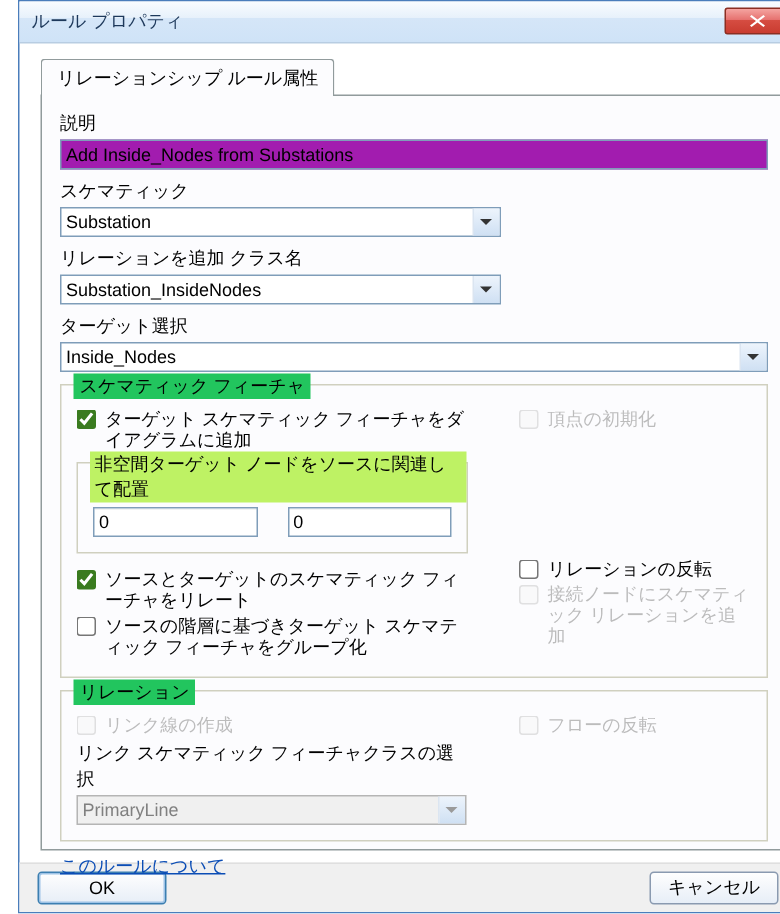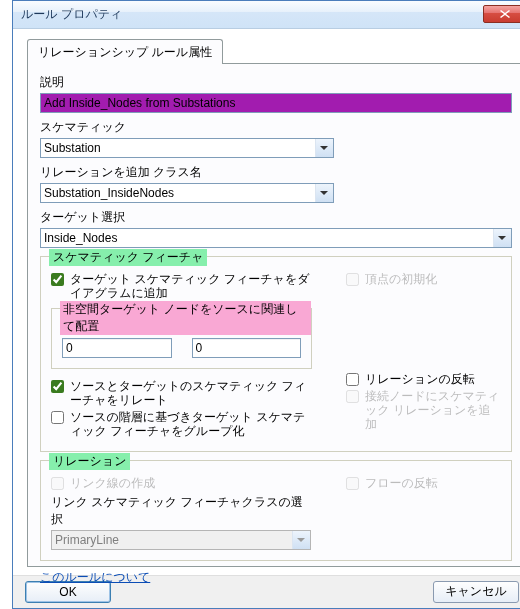--- a/index.html
+++ b/index.html
@@ -114,21 +114,21 @@
   .groupbox {
     border: 1px solid #d0d0bf;
     margin-top: 8px;
     position: relative;
     padding: 12px 10px 10px 10px;
   }
   .groupbox > .legend {
     position: absolute;
     top: -8px;
     left: 8px;
-    background: #86efac;
+    background: #22c55e;
     padding: 0 4px;
     text-align: center;
   }
   .chkline {
     display: flex;
     align-items: flex-start;
     gap: 4px;
     margin: 3px 0;
   }
   .chkline input[type=checkbox]{
@@ -142,21 +142,21 @@
   .right { flex: 1; padding-left: 4px; }
   .innerbox {
     border: 1px solid #d0d0bf;
     position: relative;
     padding: 10px 10px 10px 10px;
     margin-top: 8px;
   }
   .innerbox > .legend {
     position: absolute;
     top: -8px; left: 8px;
-    background:#f9a8d4;
+    background:#bef264;
     padding:0 3px;
   }
   .pair { display:flex; gap: 20px; }
   .field { flex:1; }
   .numbox {
     width: 100%;
     height: 20px;
     border: 1px solid #7f9db9;
     border-bottom-color:#7f9db9;
     background:#fff;

